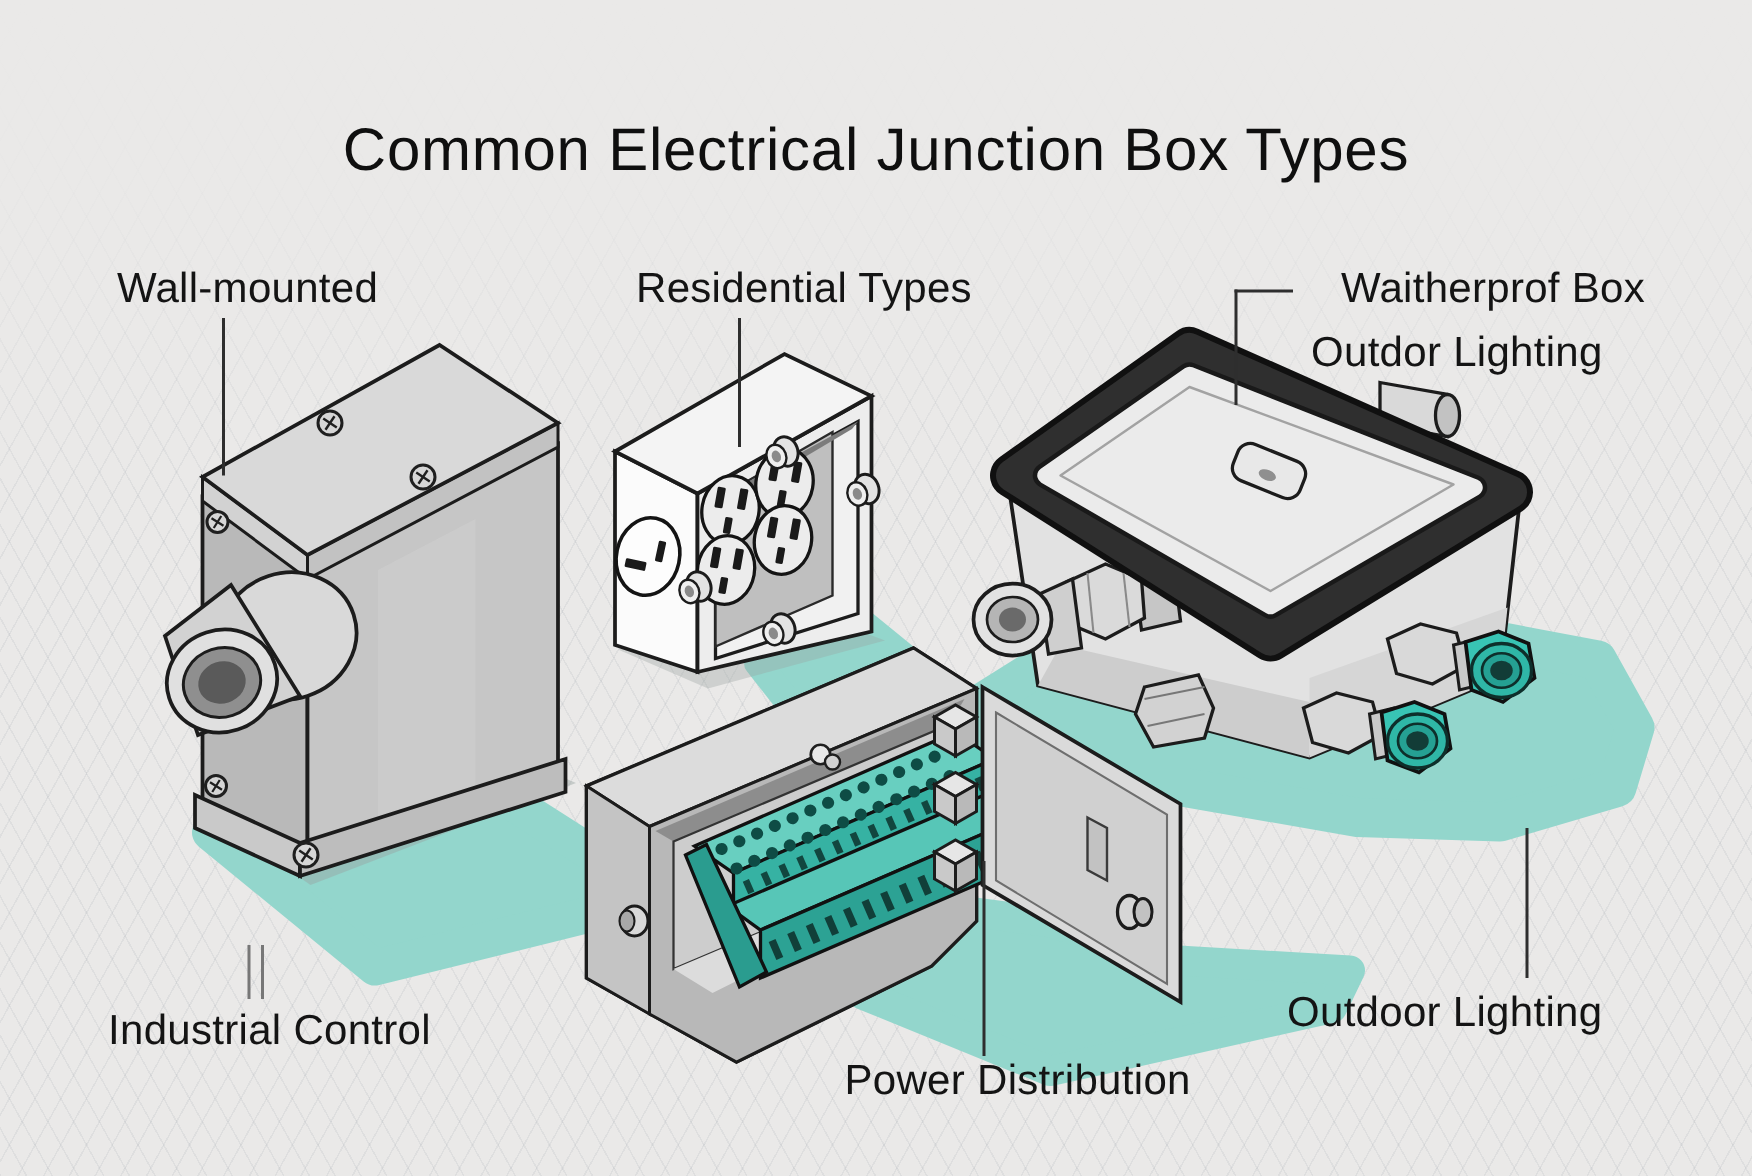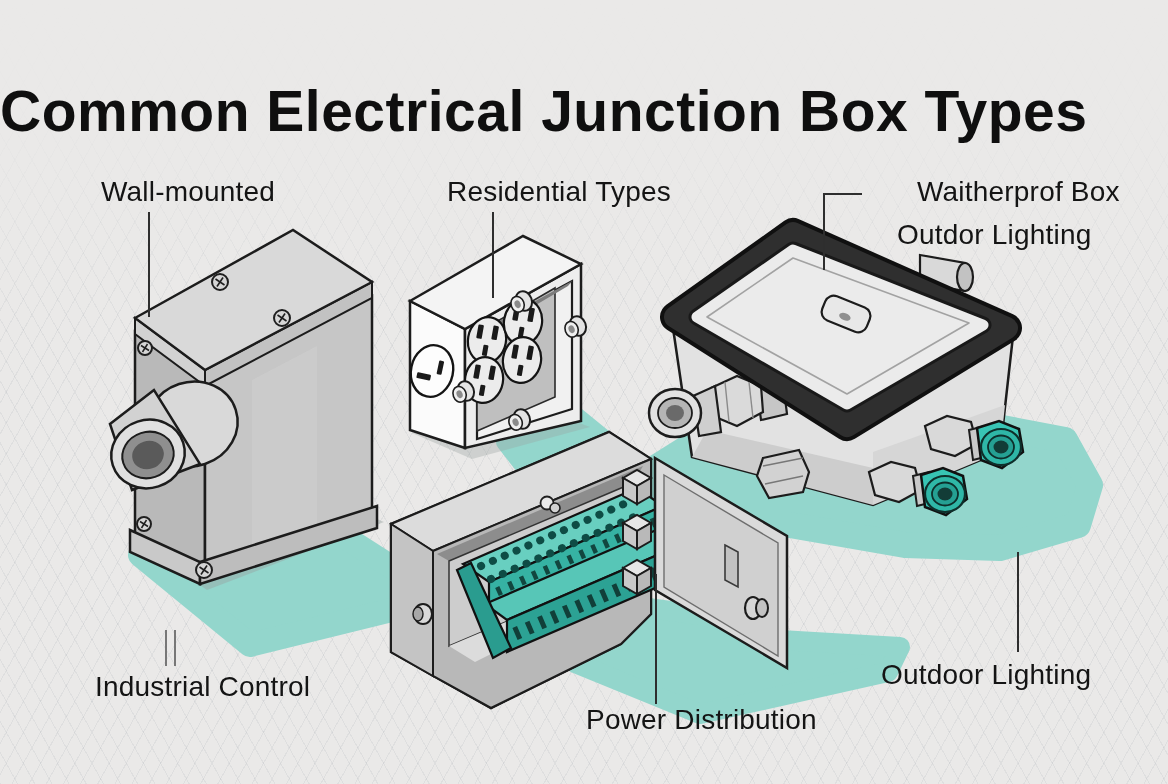--- a/index.html
+++ b/index.html
@@ -7,24 +7,24 @@
   #canvas{
     position:relative;width:1168px;height:784px;overflow:hidden;
     background-color:#eae9e8;
     background-image:
       repeating-linear-gradient(61deg,  rgba(105,118,132,0.09) 0 1px, transparent 1px 15px),
       repeating-linear-gradient(119deg, rgba(105,118,132,0.09) 0 1px, transparent 1px 15px);
   }
   .topfade{position:absolute;inset:0;
     background:linear-gradient(180deg,#eae9e8 0%, rgba(234,233,232,.85) 16%, rgba(234,233,232,0) 42%);
     pointer-events:none;}
-  .title{position:absolute;left:0;right:0;top:78px;text-align:left;
-    font-size:57px;font-weight:700;letter-spacing:.5px;color:#0f0f0f;}
+  .title{position:absolute;left:0;right:0;top:78px;text-align:center;
+    font-size:40px;font-weight:400;letter-spacing:.5px;color:#0f0f0f;}
   .lbl{position:absolute;font-size:28px;font-weight:500;color:#141414;
-    letter-spacing:.2px;white-space:nowrap;margin-left:23px;}
+    letter-spacing:.2px;white-space:nowrap;}
   .lead{position:absolute;width:1.6px;background:#2e2e2e;}
   .lead.h{height:1.6px;width:39px;}
   .tick{position:absolute;width:1.6px;background:#777;}
   svg.illus{position:absolute;}
   svg.bg{position:absolute;left:0;top:0;}
 </style>
 </head>
 <body>
 
 <div id="canvas">

